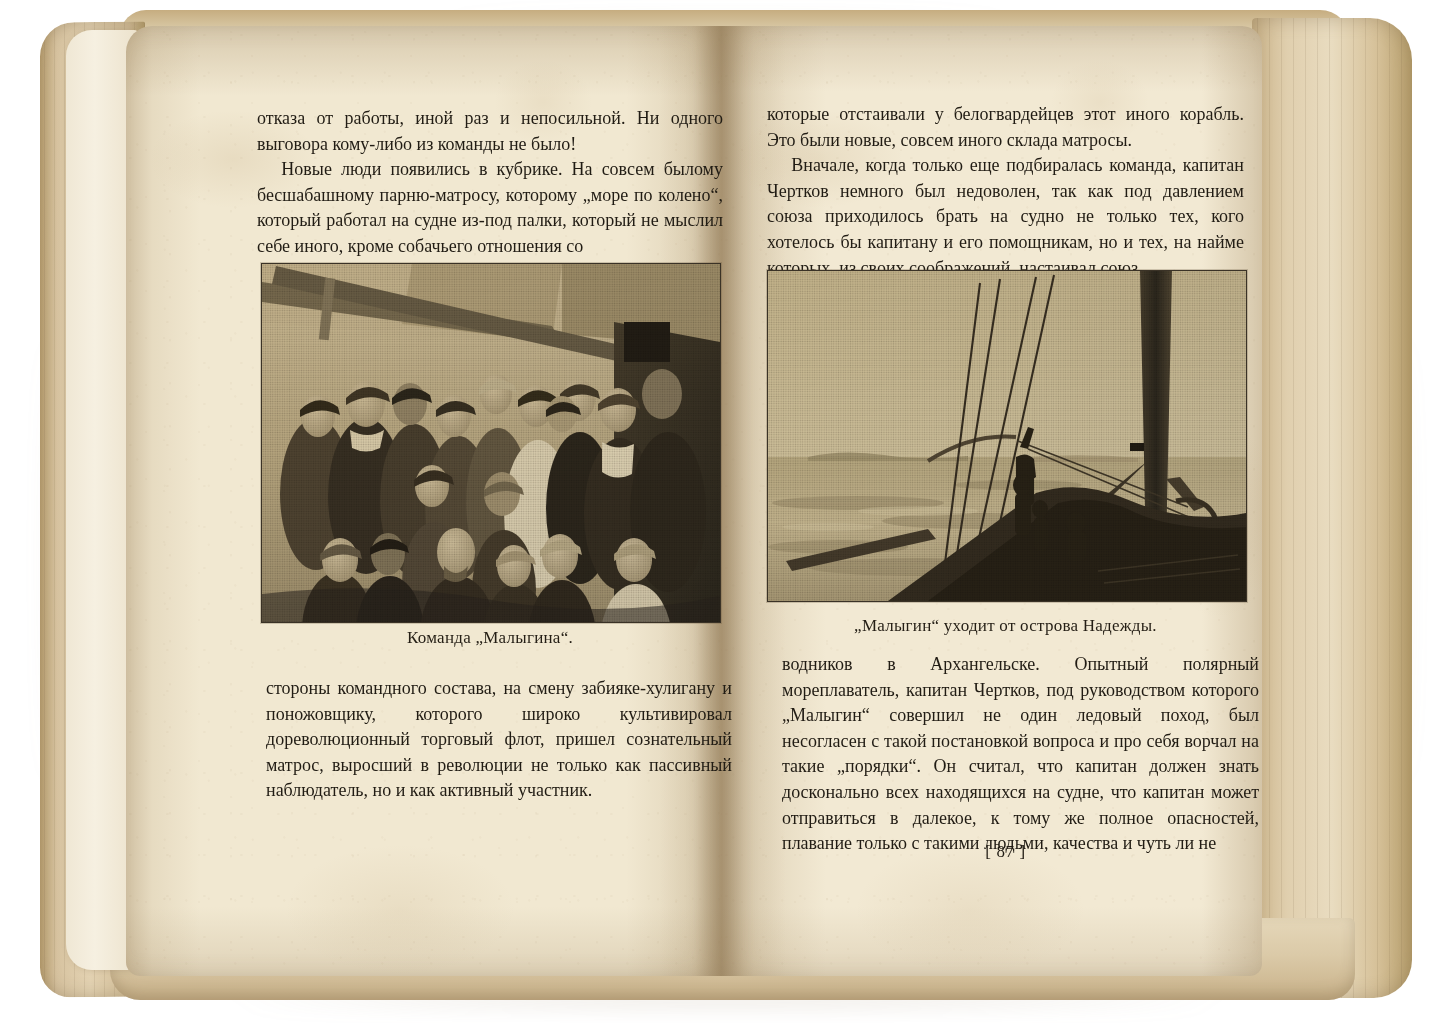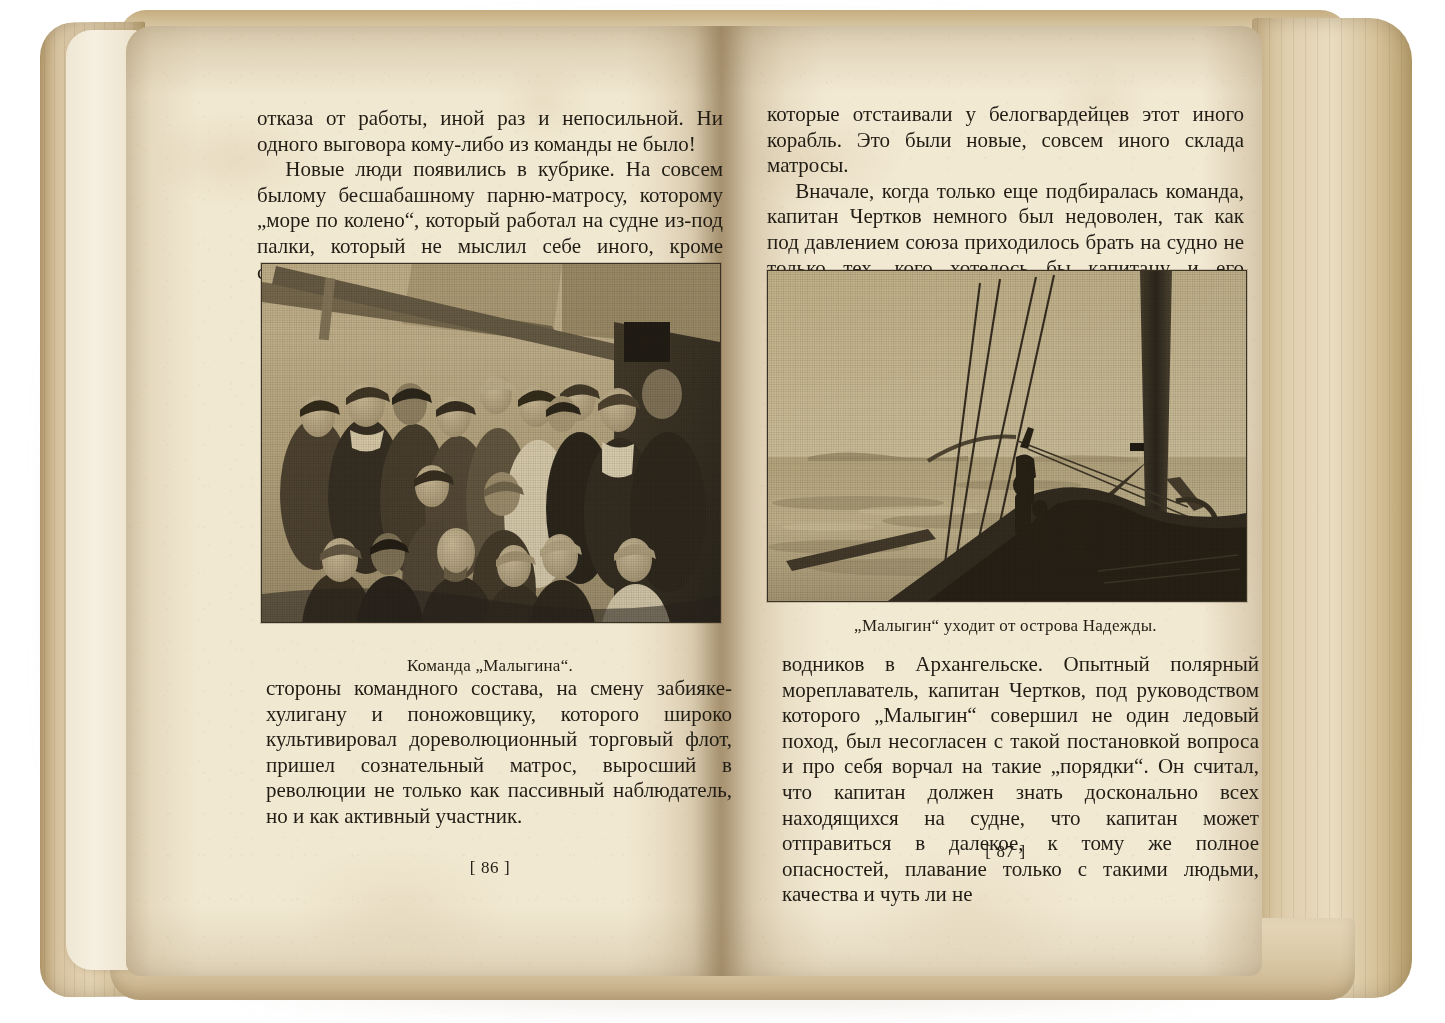--- a/index.html
+++ b/index.html
@@ -122,21 +122,21 @@
     background:linear-gradient(90deg,#efe7d4 0%, #f6f0e1 40%, #ece2cc 100%);
     border-radius:26px 4px 6px 26px;
     box-shadow:2px 0 6px rgba(120,96,62,.25);
   }
 
   
   .col{
     position:absolute;
     color:#211c14;
     font-family:"Liberation Serif",serif;
-    font-size:21px;
+    font-size:18px;
     line-height:25.6px;
     text-align:justify;
     text-justify:inter-word;
   }
   .col p{margin:0;}
   .col p.ind{text-indent:1.35em;}
   .col p.flush{text-align:justify;}
 
   #left-top-text{left:257px;top:106px;width:466px;}
   #left-bottom-text{left:266px;top:676px;width:466px;}
@@ -147,21 +147,21 @@
     position:absolute;text-align:center;font-family:"Liberation Serif",serif;
     font-size:17px;color:#211c14;letter-spacing:.6px;
   }
   #left-page-number{left:257px;top:858px;width:466px;}
   #right-page-number{left:767px;top:842px;width:477px;}
 
   .caption{
     position:absolute;text-align:center;font-family:"Liberation Serif",serif;
     font-size:17px;color:#241e15;letter-spacing:.25px;
   }
-  #left-caption{left:257px;top:656px;width:466px;}
+  #left-caption{left:257px;top:628px;width:466px;}
   #right-caption{left:767px;top:616px;width:477px;}
 
   
   .photo{
     position:absolute;
     border:1.4px solid #3a3226;
     box-shadow:0 0 0 1px rgba(90,74,50,.25);
     overflow:hidden;
     background:#cfc3a4;
   }
@@ -348,21 +348,20 @@
     <div class="halftone"></div>
     <div class="sepia-wash"></div>
   </div>
 
   <div class="caption" id="left-caption">Команда „Малыгина“.</div>
 
   <div class="col" id="left-bottom-text">
     <p class="flush">стороны командного состава, на смену забияке-хулигану и поножовщику, которого широко культивировал дореволюционный торговый флот, пришел сознательный матрос, выросший в революции не только как пассивный наблюдатель, но и как активный участник.</p>
   </div>
 
-  <div class="pageno" id="left-page-number">[ 86 ]</div>
 
   <div class="col" id="right-top-text">
     <p class="flush">которые отстаивали у белогвардейцев этот иного корабль. Это были новые, совсем иного склада матросы.</p>
     <p class="ind">Вначале, когда только еще подбиралась команда, капитан Чертков немного был недоволен, так как под давлением союза приходилось брать на судно не только тех, кого хотелось бы капитану и его помощникам, но и тех, на найме которых, из своих соображений, настаивал союз</p>
   </div>
 
   <div class="photo" id="photo-ship">
     <svg viewBox="0 0 478 330" preserveAspectRatio="none">
       <defs>
         <linearGradient id="sky" x1="0" y1="0" x2="0" y2="1">

